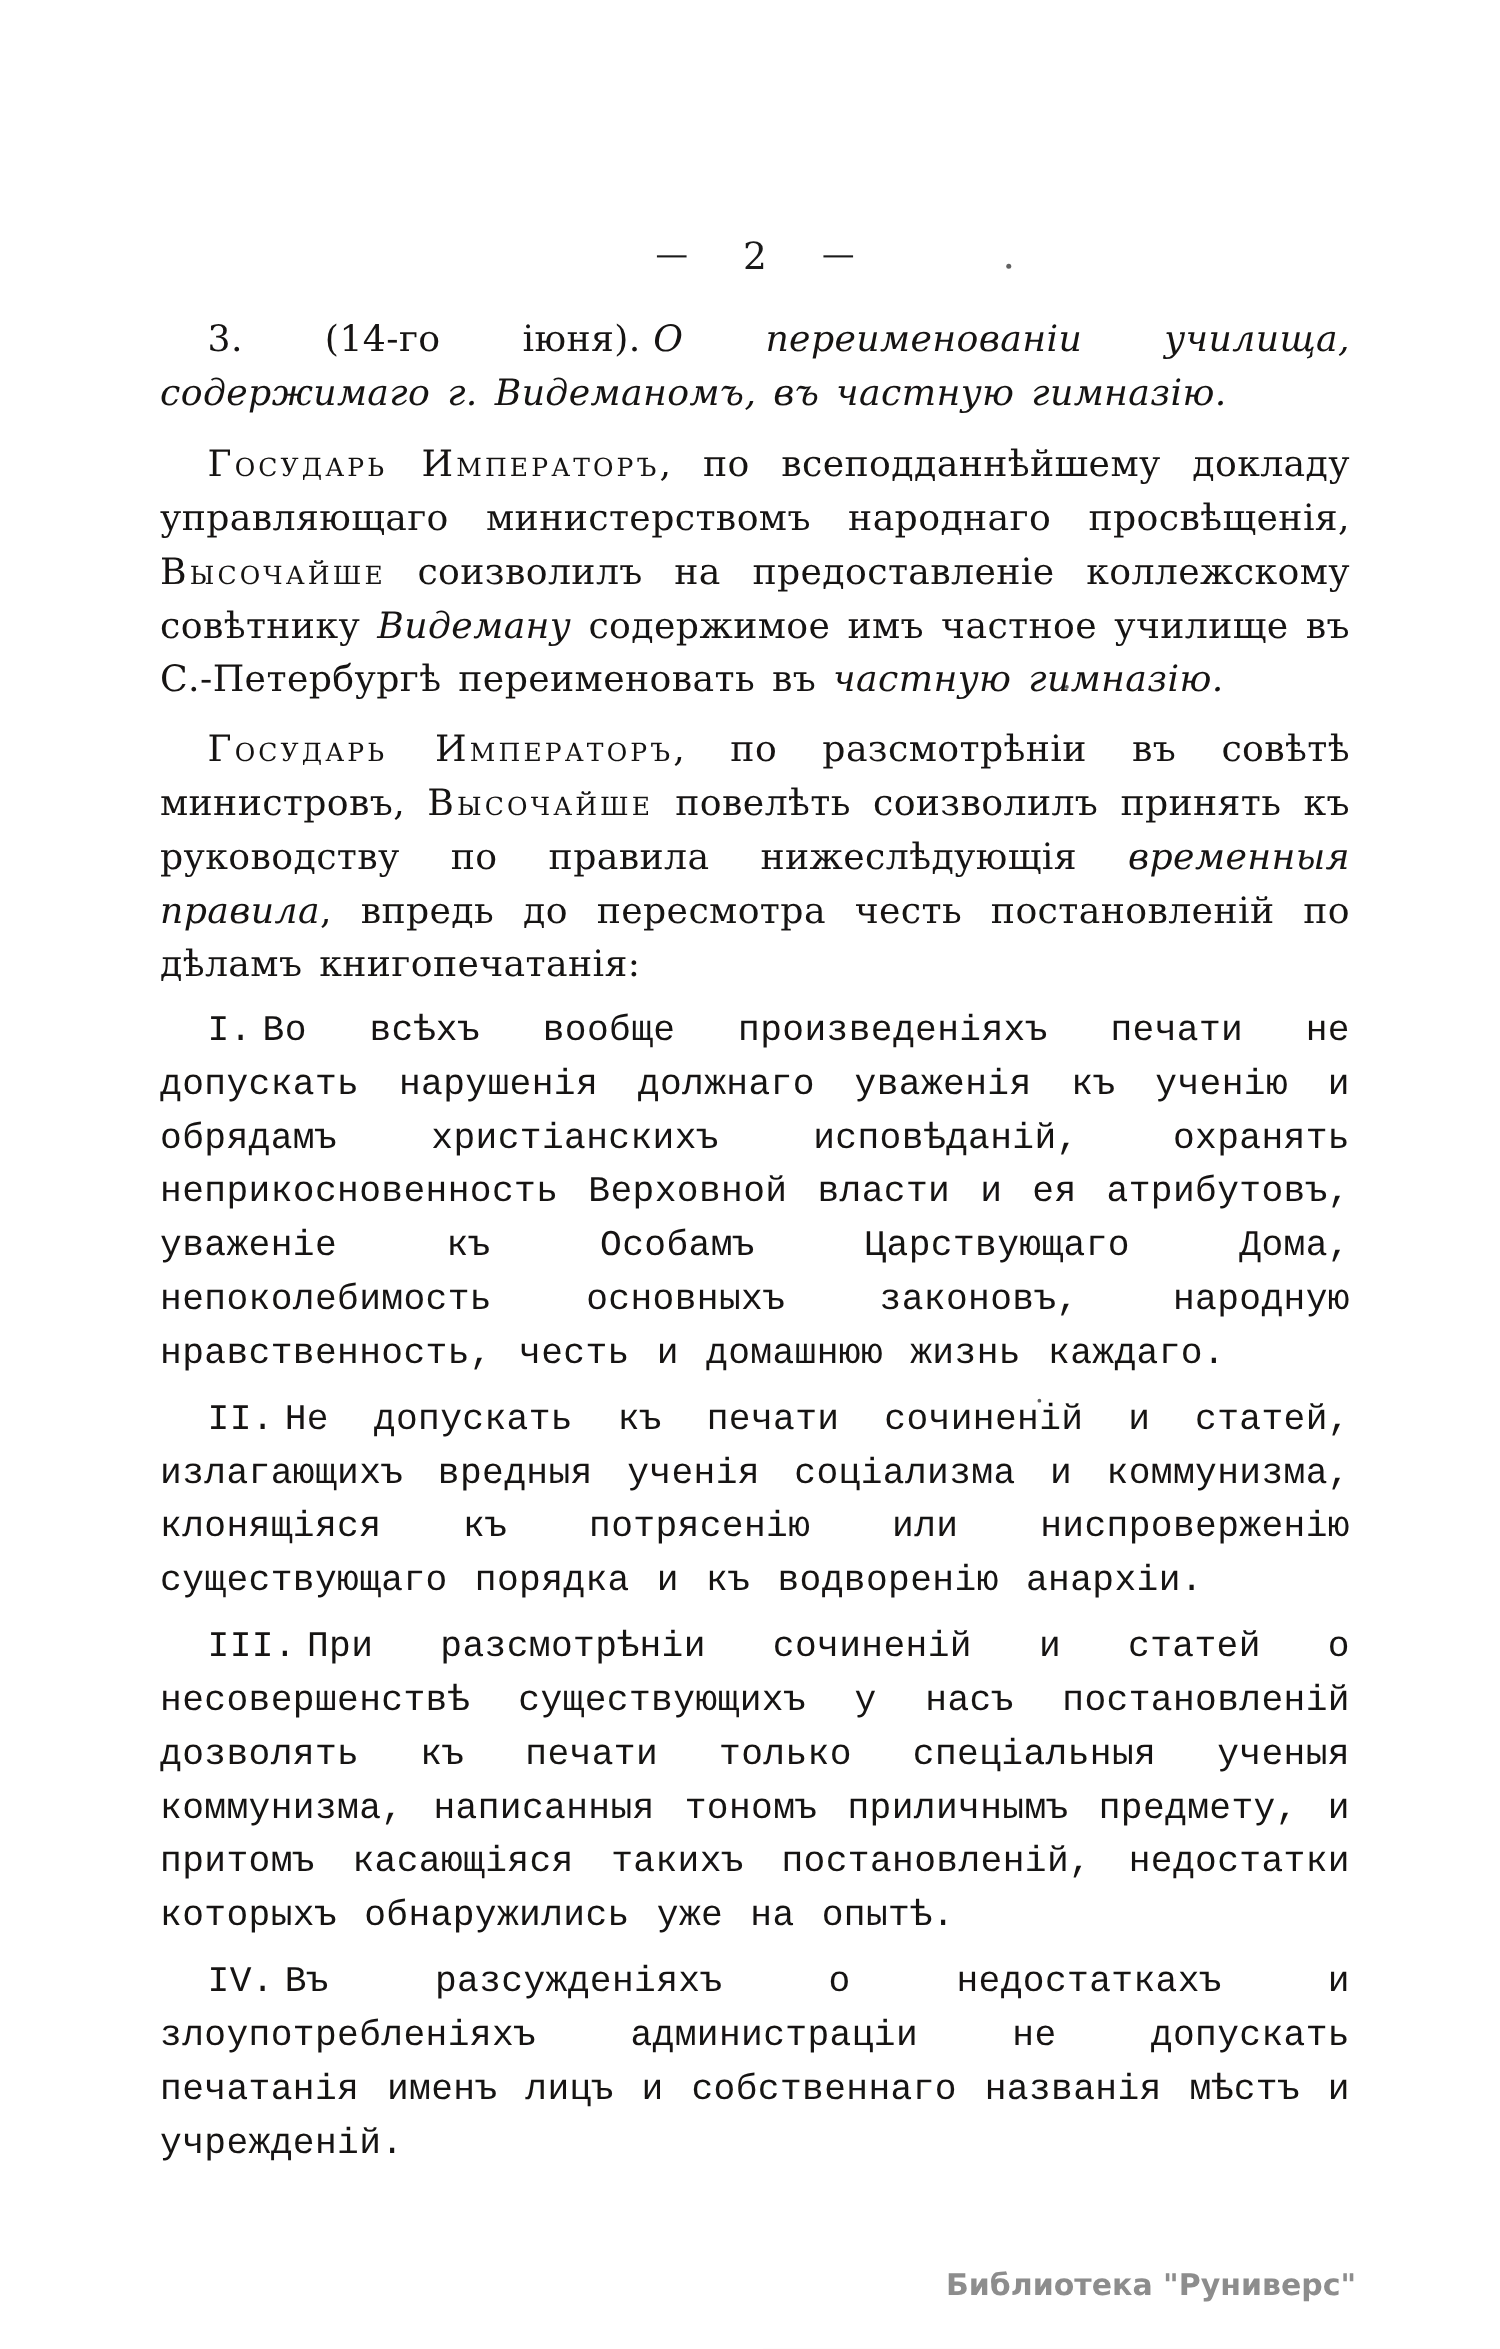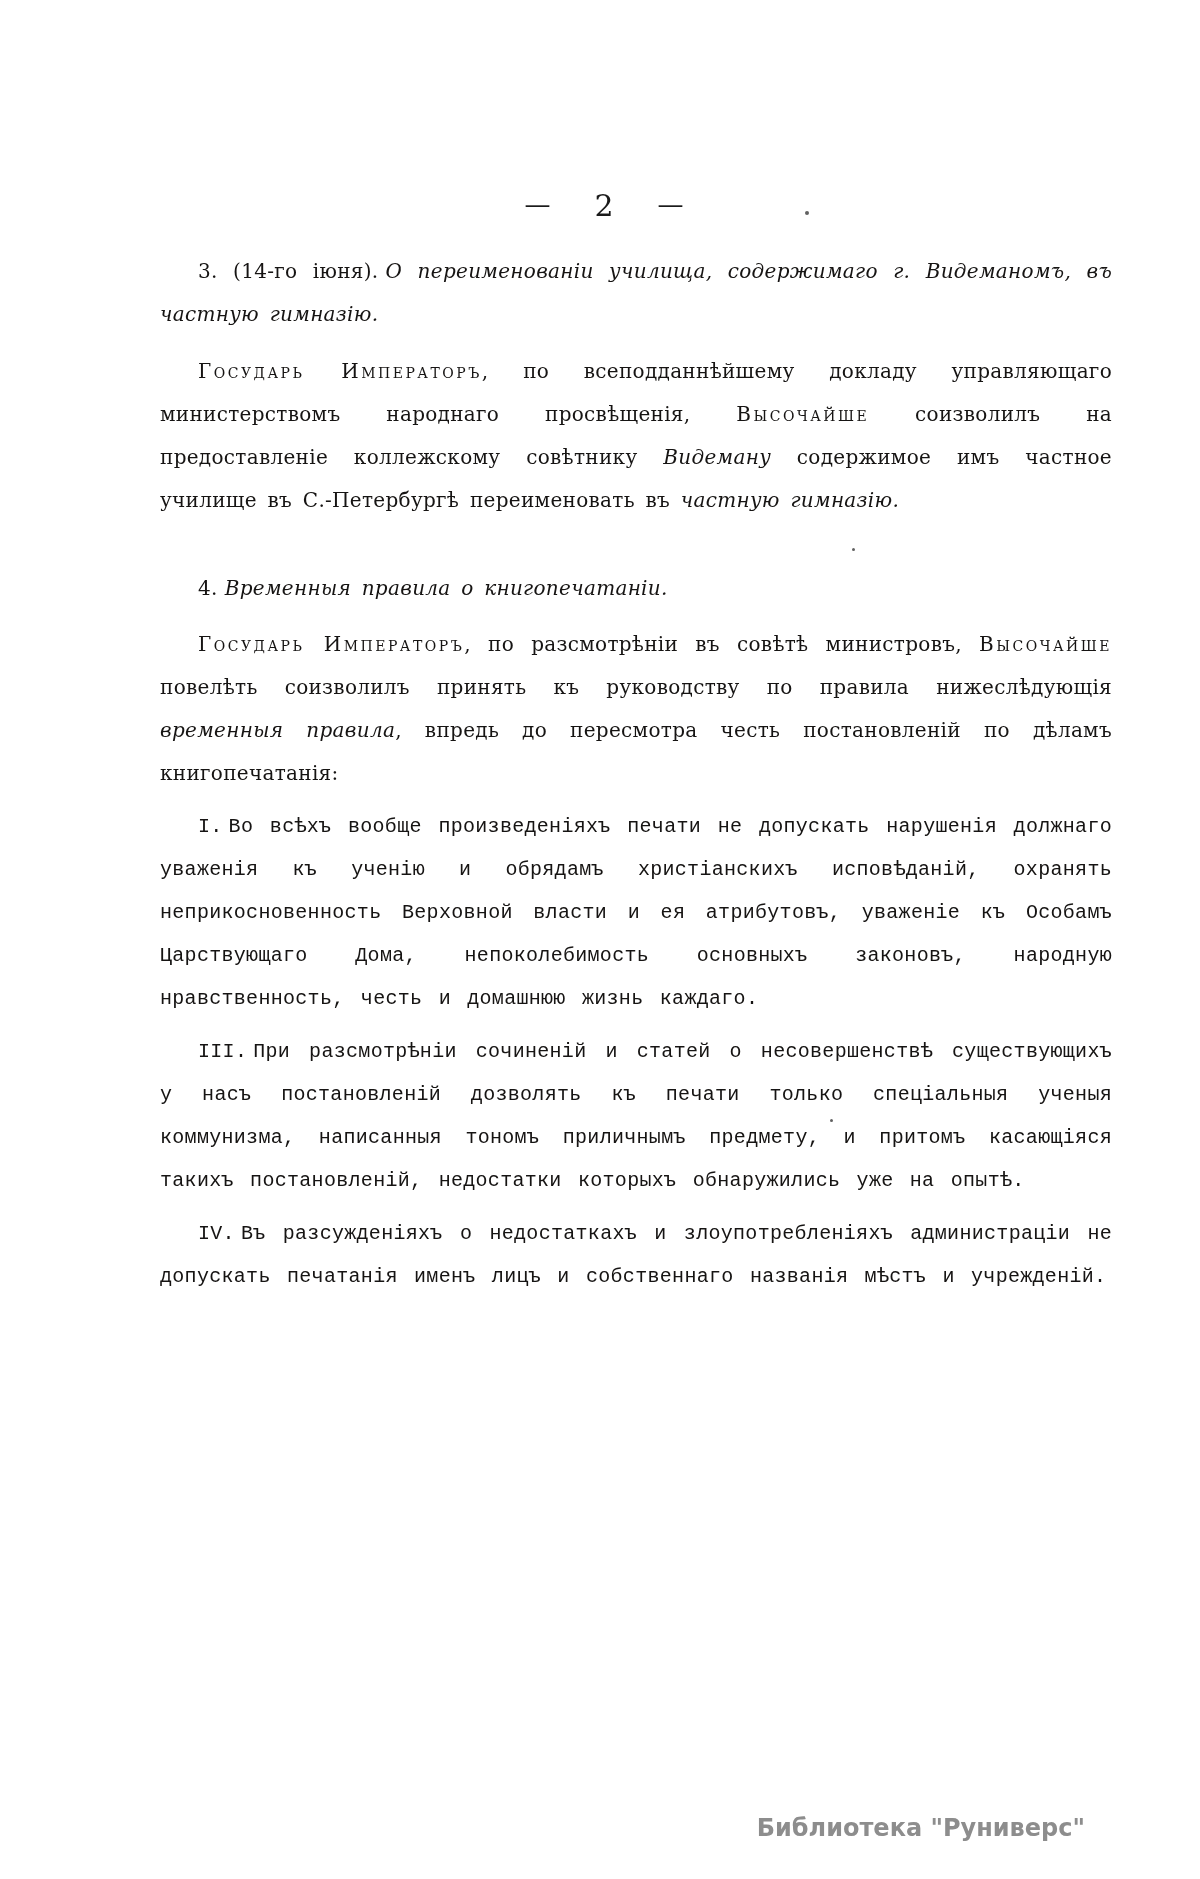--- a/index.html
+++ b/index.html
@@ -20,26 +20,25 @@
     top: 188px; left: 128px; width: 952px;
     display: flex; justify-content: center; align-items: center;
     gap: 44px;
     font-size: 30px;
     color: #1a1a1a;
   }
   .folio .dash { letter-spacing: 0; font-size: 26px; transform: translateY(-2px); }
   .text-block {
     position: absolute;
     top: 250px; left: 128px; width: 952px;
-    font-size: 20px;
+    font-size: 29px;
     line-height: 43px;
     text-align: justify;
     letter-spacing: 0.3px;
     word-spacing: 4px;
-    margin-left: 32px;
   }
   .text-block p { margin: 0; text-indent: 38px; }
   .heading { font-style: italic; }
   .heading .label { font-style: normal; margin-right: 0.35em; }
   .para { margin-top: 14px !important; }
   .para-a { margin-top: 14px !important; }
   .heading-4 { margin-top: 45px !important; }
   .para-b { margin-top: 13px !important; }
   .rule { margin-top: 10px !important; font-family: Liberation Mono, monospace; }
   .rule .numeral { margin-right: 0.3em; }
@@ -77,26 +76,26 @@
     <span class="num">2</span>
     <span class="dash">—</span>
   </div>
 
   <div class="text-block">
 
     <p class="heading heading-3"><span class="label">3. (14-го іюня).</span><span>О переименованіи училища, содержимаго г. Видеманомъ, въ частную гимназію.</span></p>
 
     <p class="para para-a"><span class="sc">Государь Императоръ</span><span>, по всеподданнѣйшему докладу управляющаго министерствомъ народнаго просвѣщенія, </span><span class="sc">Высочайше</span><span> соизволилъ на предоставленіе коллежскому совѣтнику </span><span class="ital">Видеману</span><span> содержимое имъ частное училище въ С.-Петербургѣ переименовать въ </span><span class="ital">частную гимназію.</span></p>
 
-    <p class="heading heading-4"><span class="label">4.</span><span>Временныя правила о книгопечатаніи.</span></p>
 
     <p class="para para-b"><span class="sc">Государь Императоръ</span><span>, по разсмотрѣніи въ совѣтѣ министровъ, </span><span class="sc">Высочайше</span><span> повелѣть соизволилъ принять къ руководству по правила нижеслѣдующія </span><span class="ital">временныя правила</span><span>, впредь до пересмотра честь постановленій по дѣламъ книгопечатанія:</span></p>
 
     <p class="rule"><span class="numeral">I.</span><span>Во всѣхъ вообще произведеніяхъ печати не допускать нарушенія должнаго уваженія къ ученію и обрядамъ христіанскихъ исповѣданій, охранять неприкосновенность Верховной власти и ея атрибутовъ, уваженіе къ Особамъ Царствующаго Дома, непоколебимость основныхъ законовъ, народную нравственность, честь и домашнюю жизнь каждаго.</span></p>
 
+    <p class="rule"><span class="numeral">II.</span><span>Не допускать къ печати сочиненій и статей, излагающихъ вредныя ученія соціализма и коммунизма, клонящіяся къ потрясенію или ниспроверженію существующаго порядка и къ водворенію анархіи.</span></p>
 
     <p class="rule"><span class="numeral">III.</span><span>При разсмотрѣніи сочиненій и статей о несовершенствѣ существующихъ у насъ постановленій дозволять къ печати только спеціальныя ученыя коммунизма, написанныя тономъ приличнымъ предмету, и притомъ касающіяся такихъ постановленій, недостатки которыхъ обнаружились уже на опытѣ.</span></p>
 
     <p class="rule"><span class="numeral">IV.</span><span>Въ разсужденіяхъ о недостаткахъ и злоупотребленіяхъ администраціи не допускать печатанія именъ лицъ и собственнаго названія мѣстъ и учрежденій.</span></p>
 
   </div>
 
   <span class="speck s1"></span>
   <span class="speck s2"></span>
   <span class="speck s3"></span>

